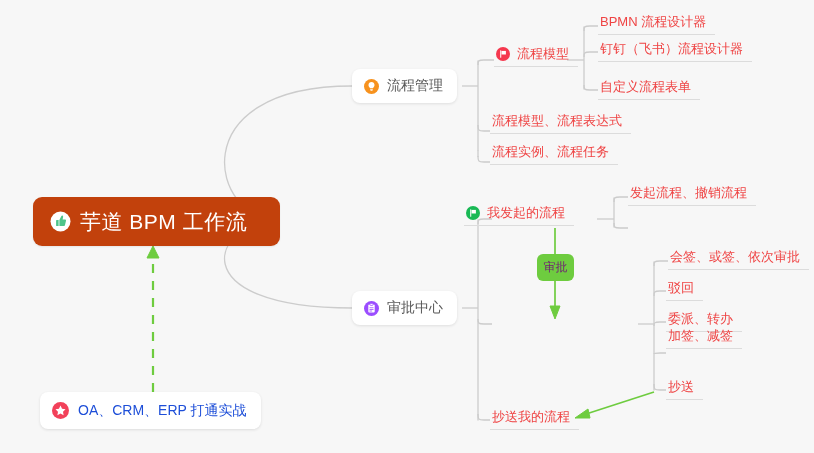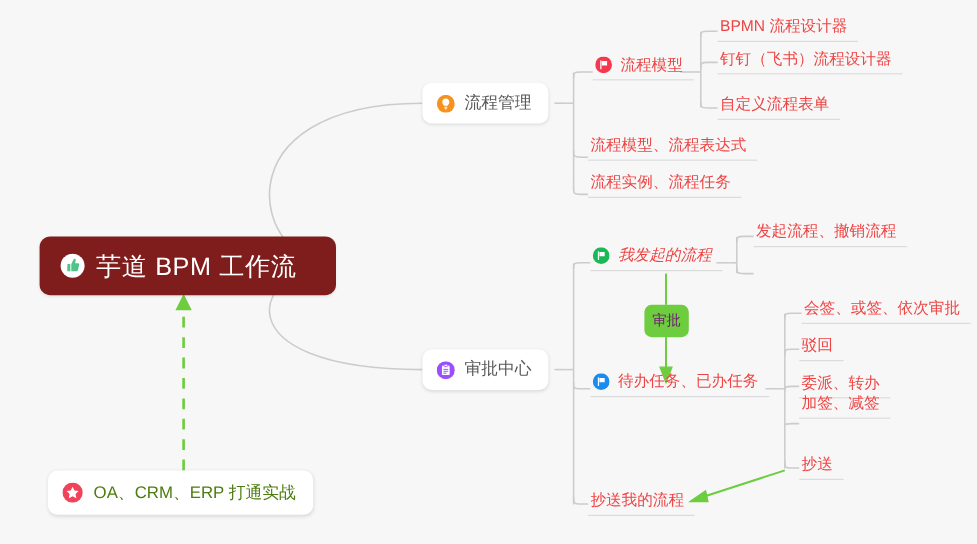--- a/index.html
+++ b/index.html
@@ -30,21 +30,21 @@
     position: absolute;
     display: flex;
     align-items: center;
     white-space: nowrap;
   }
 
   
   .root {
     left: 33px; top: 197px;
     width: 247px; height: 49px;
-    background: #7f1d1d;
+    background: #c2410c;
     border-radius: 9px;
     padding-left: 17px;
     box-shadow: 0 1px 2px rgba(0,0,0,0.07);
   }
   .root .lbl {
     color: #ffffff;
     font-size: 21px;
     letter-spacing: 0.5px;
     margin-left: 9px;
   }
@@ -78,21 +78,21 @@
   
   .floatcard {
     left: 40px; top: 392px;
     height: 37px;
     background: #ffffff;
     border-radius: 8px;
     box-shadow: 0 1px 3px rgba(0,0,0,0.11);
     padding: 0 14px 0 12px;
   }
   .floatcard .lbl {
-    color: #4d7c0f;
+    color: #1d4ed8;
     font-size: 14px;
     margin-left: 9px;
   }
 
   
   .pill {
     position: absolute;
     left: 537px; top: 254px;
     width: 37px; height: 27px;
     background: #6ecc3f;
@@ -246,45 +246,35 @@
         <rect x="4.3" y="3.6" width="6.4" height="8.0" rx="1.0" fill="#ffffff"></rect>
         <rect x="6.0" y="2.6" width="3.0" height="1.9" rx="0.8" fill="#ffffff" stroke="#9b4dff" stroke-width="0.7"></rect>
         <rect x="5.5" y="6.4" width="4.0" height="0.8" fill="#9b4dff"></rect>
         <rect x="5.5" y="8.0" width="4.0" height="0.8" fill="#9b4dff"></rect>
         <rect x="5.5" y="9.6" width="2.6" height="0.8" fill="#9b4dff"></rect>
       </svg>
     </span>
     <span class="lbl">审批中心</span>
   </div>
 
-  <div class="node plain" style="left:492px; top:200px;font-style:italic;">
+  <div class="node plain" style="left:464px; top:200px;">
     <span class="ico">
       <svg width="14" height="14" viewBox="0 0 14 14">
         <circle cx="7" cy="7" r="7" fill="#19b955"></circle>
         <rect x="4.2" y="3.3" width="1.05" height="7.4" rx="0.5" fill="#ffffff"></rect>
         <path d="M5.5 3.9h4.4v3.6H5.5z" fill="#ffffff"></path>
       </svg>
     </span>
     <span class="lbl">我发起的流程</span>
   </div>
 
   <div class="node plain" style="left:628px; top:180px;">
     <span class="lbl">发起流程、撤销流程</span>
   </div>
 
-  <div class="node plain" style="left:492px; top:305px;">
-    <span class="ico">
-      <svg width="14" height="14" viewBox="0 0 14 14">
-        <circle cx="7" cy="7" r="7" fill="#1a8cf0"></circle>
-        <rect x="4.2" y="3.3" width="1.05" height="7.4" rx="0.5" fill="#ffffff"></rect>
-        <path d="M5.5 3.9h4.4v3.6H5.5z" fill="#ffffff"></path>
-      </svg>
-    </span>
-    <span class="lbl">待办任务、已办任务</span>
-  </div>
 
   <div class="node plain" style="left:668px; top:244px;">
     <span class="lbl">会签、或签、依次审批</span>
   </div>
   <div class="node plain" style="left:666px; top:275px;">
     <span class="lbl">驳回</span>
   </div>
   <div class="node plain" style="left:666px; top:306px;">
     <span class="lbl">委派、转办</span>
   </div>

